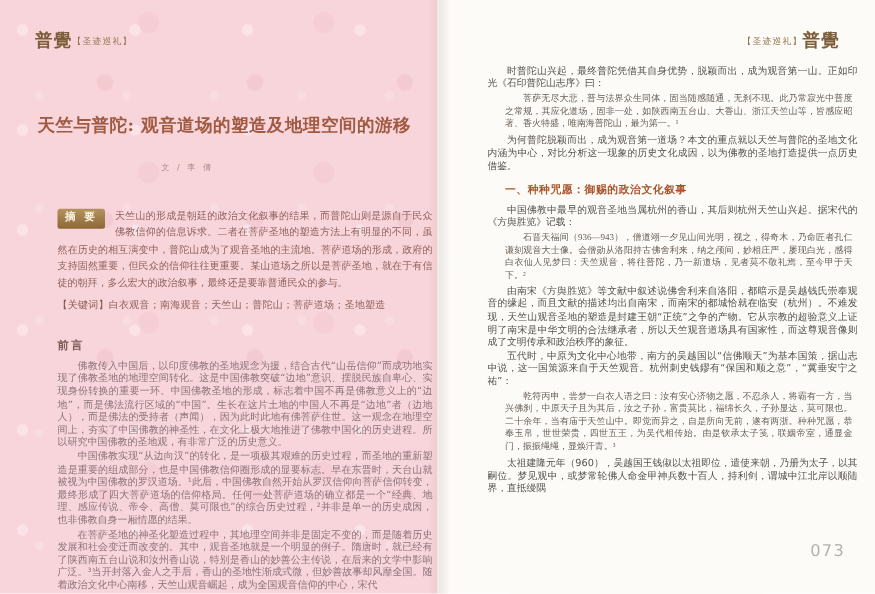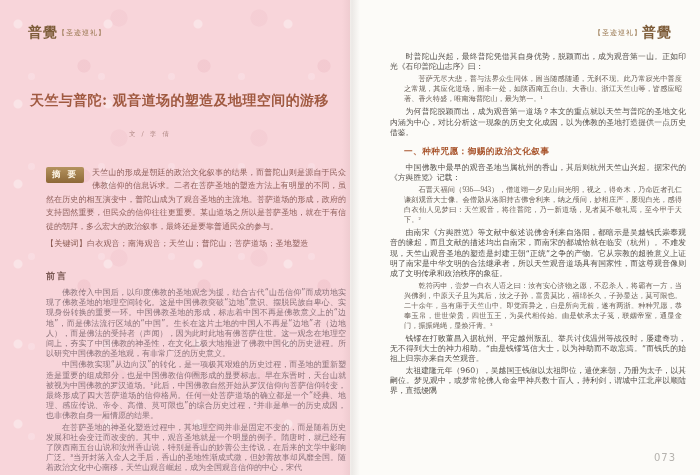--- a/index.html
+++ b/index.html
@@ -40,21 +40,21 @@
   .brand-right{position:absolute;right:28px;top:22px;white-space:nowrap;text-align:center;}
   .right-col{position:absolute;left:40px;top:52px;width:296px;height:384px;overflow:hidden;}
   .blk{margin:0;}
   .blk.para{font-size:7.8px;line-height:10.1px;color:#55504b;text-align:justify;
     text-indent:2em;margin:0 0 1px 0;}
   .blk.quote{font-family:Liberation Serif, serif;font-size:7.2px;line-height:10.1px;
     color:#6a6058;text-align:justify;text-indent:2em;
     padding:0 4px 0 14px;margin:2px 0 3px 0;}
   .blk.heading{font-size:8.6px;font-weight:bold;color:#a9562e;letter-spacing:0.5px;
     padding-left:14px;margin:8px 0 5px 0;}
-  .page-number{position:absolute;right:24px;bottom:12px;font-size:10px;color:#b5b2ae;letter-spacing:1px;}
+  .page-number{position:absolute;right:24px;bottom:26px;font-size:13px;color:#b5b2ae;letter-spacing:1px;}
 </style>
 </head>
 <body>
 
 <div class="spread">
 
   <div class="page-left">
     <div class="pattern"></div>
 
     <div class="brand-left">
@@ -87,21 +87,21 @@
   </div>
 
   <div class="right-col" style="left:390px;">
       <div class="blk para">时普陀山兴起，最终普陀凭借其自身优势，脱颖而出，成为观音第一山。正如印光《石印普陀山志序》曰：</div>
       <div class="blk quote">菩萨无尽大悲，普与法界众生同体，固当随感随通，无刹不现。此乃常寂光中普度之常规，其应化道场，固非一处，如陕西南五台山、大香山、浙江天竺山等，皆感应昭著、香火特盛，唯南海普陀山，最为第一。¹</div>
       <div class="blk para">为何普陀脱颖而出，成为观音第一道场？本文的重点就以天竺与普陀的圣地文化内涵为中心，对比分析这一现象的历史文化成因，以为佛教的圣地打造提供一点历史借鉴。</div>
       <div class="blk heading">一、种种咒愿：御赐的政治文化叙事</div>
       <div class="blk para">中国佛教中最早的观音圣地当属杭州的香山，其后则杭州天竺山兴起。据宋代的《方舆胜览》记载：</div>
       <div class="blk quote">石晋天福间（936—943），僧道翊一夕见山间光明，视之，得奇木，乃命匠者孔仁谦刻观音大士像。会僧勋从洛阳持古佛舍利来，纳之颅间，妙相庄严，屡现白光，感得白衣仙人见梦曰：天竺观音，将往普陀，乃一新道场，见者莫不敬礼焉，至今甲于天下。²</div>
       <div class="blk para">由南宋《方舆胜览》等文献中叙述说佛舍利来自洛阳，都暗示是吴越钱氏崇奉观音的缘起，而且文献的描述均出自南宋，而南宋的都城恰就在临安（杭州）。不难发现，天竺山观音圣地的塑造是封建王朝“正统”之争的产物。它从宗教的超验意义上证明了南宋是中华文明的合法继承者，所以天竺观音道场具有国家性，而这尊观音像则成了文明传承和政治秩序的象征。</div>
+      <div class="blk para">五代时，中原为文化中心地带，南方的吴越国以“信佛顺天”为基本国策，据山志中说，这一国策源来自于天竺观音。杭州刺史钱鏐有“保国和顺之意”，“冀垂安宁之祐”：</div>
       <div class="blk quote">乾符丙申，尝梦一白衣人语之曰：汝有安心济物之愿，不忍杀人，将霸有一方，当兴佛刹，中原天子且为其后，汝之子孙，富贵莫比，福绵长久，子孙显达，莫可限也。二十余年，当有庙于天竺山中。即觉而异之，自是所向无前，遂有两浙。种种咒愿，恭奉玉帛，世世荣贵，四世五王，为吴代相传始。由是钦承太子笺，联姻帝室，通显金门，振振绳绳，显焕汗青。³</div>
-      <div class="blk para">钱镠在打败董昌入据杭州、平定越州叛乱、举兵讨伐温州等战役时，屡建奇功，无不得到大士的神力相助。“由是钱镠笃信大士，以为神助而不敢忘焉。”而钱氏的始祖上归宗亦来自天竺观音。</div>
       <div class="blk para">太祖建隆元年（960），吴越国王钱俶以太祖即位，遣使来朝，乃册为太子，以其嗣位。梦见观中，或梦常轮佛人命金甲神兵数十百人，持利剑，谓城中江北岸以顺陆界，直抵缦隅</div>
     </div>
 
   <div class="page-number">073</div>
 
   <div class="spine"></div>
 </div>
 
 </body></html>

